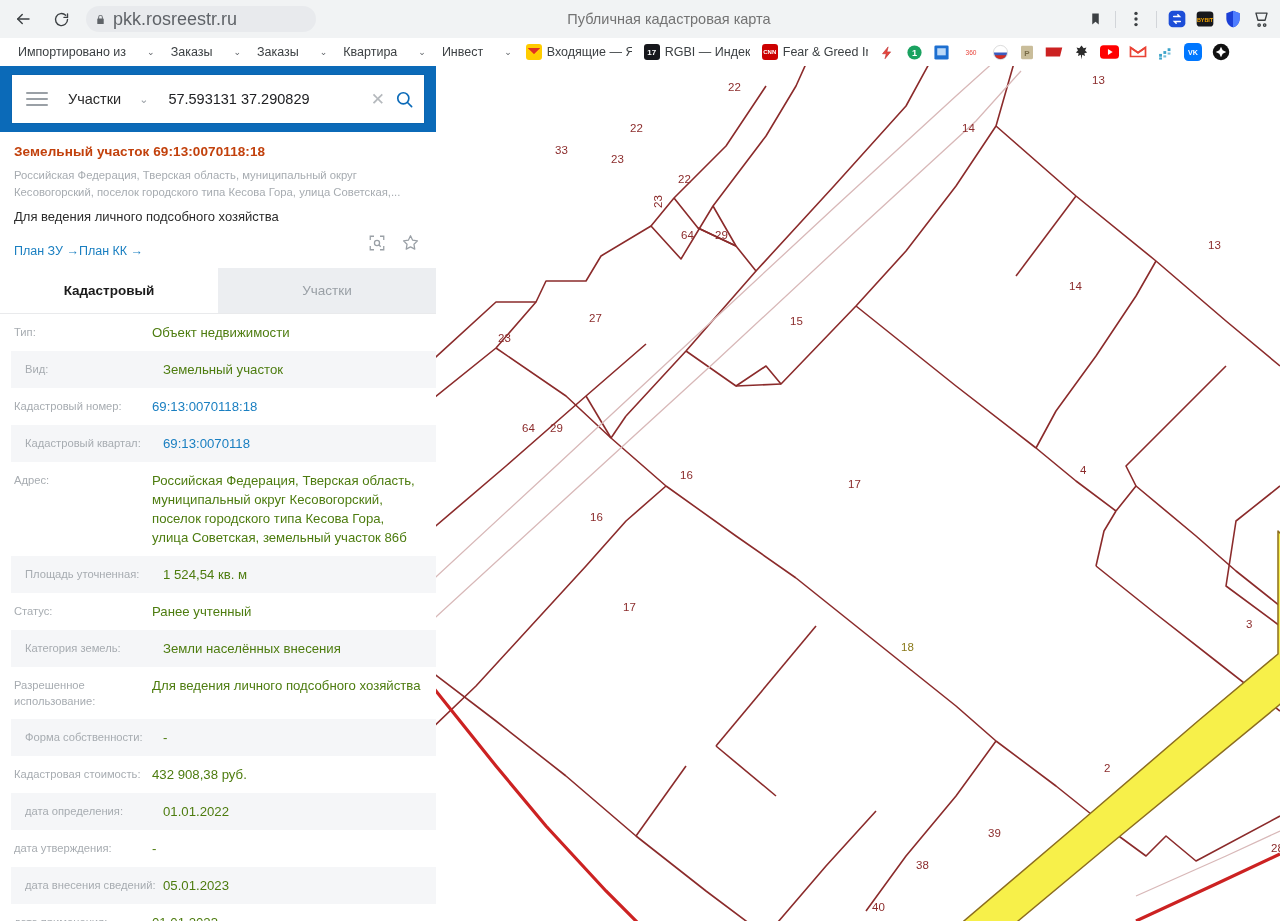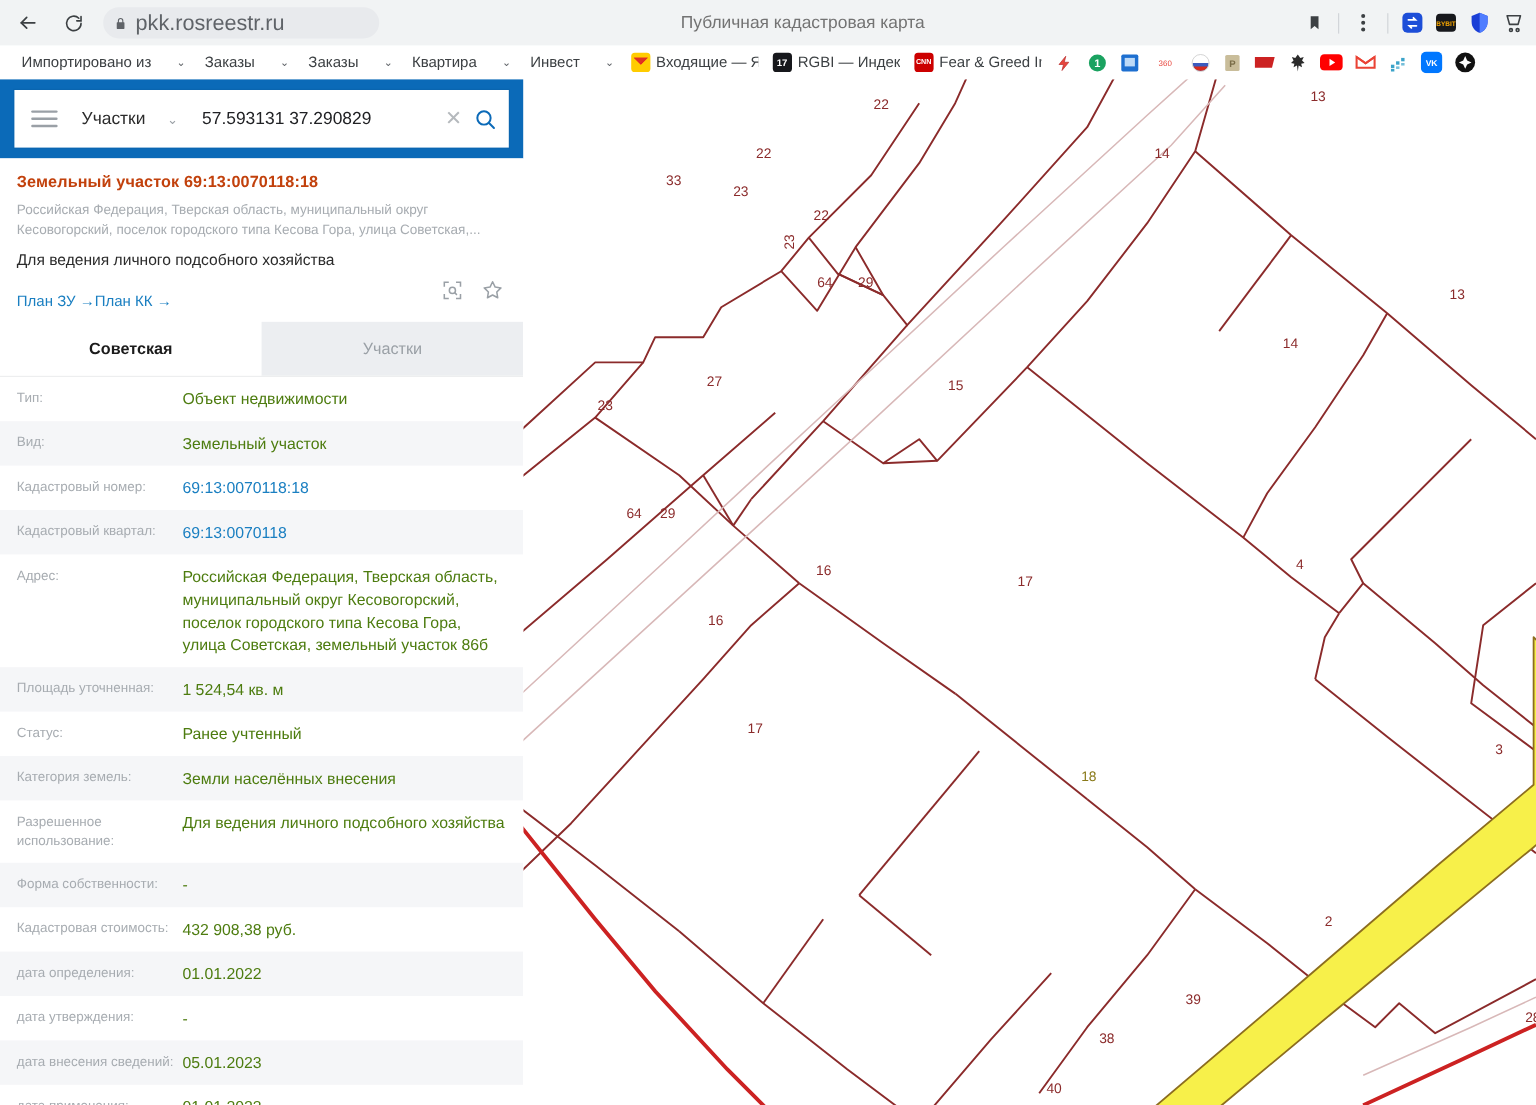--- a/index.html
+++ b/index.html
@@ -114,21 +114,21 @@
   .tab {
     flex: 1 1 50%; display: flex; align-items: center; justify-content: center;
     font-size: 13.5px;
   }
   .tab.active { background: #ffffff; color: #1b1b1b; font-weight: bold; }
   .tab.inactive { background: #eceef1; color: #9aa0a6; }
 
   
   .info-table { width: 436px; }
   .info-row { display: flex; align-items: flex-start; padding: 9px 14px; }
-  .info-row.alt { background: #f5f6f8; }
+  .info-row.alt { background: #f5f6f8; margin-left: 11px; }
   .info-row .k {
     width: 138px; flex: 0 0 138px; font-size: 11.2px; color: #a7acb1;
     line-height: 1.42; padding-top: 2px;
   }
   .info-row .v { flex: 1 1 auto; font-size: 13.2px; color: #4d7c0f; line-height: 1.44; }
   .info-row .v.link { color: #1a7fc1; }
 </style>
 </head>
 <body>
 
@@ -452,21 +452,21 @@
         </span>
         <span>
           <svg width="19" height="19" viewBox="0 0 24 24" fill="none" stroke="#9aa0a6" stroke-width="1.6" stroke-linejoin="round">
             <path d="M12 3.5l2.7 5.6 6.1.9-4.4 4.3 1 6.1-5.4-2.9-5.4 2.9 1-6.1L3.2 10l6.1-.9z"></path>
           </svg>
         </span>
       </div>
     </div>
 
     <div class="tabs">
-      <div class="tab active">Советская</div>
+      <div class="tab active">Кадастровый</div>
       <div class="tab inactive">Участки</div>
     </div>
 
     <div class="info-table">
       <div class="info-row">
         <div class="k">Тип:</div>
         <div class="v">Объект недвижимости</div>
       </div>
       <div class="info-row alt">
         <div class="k">Вид:</div>

